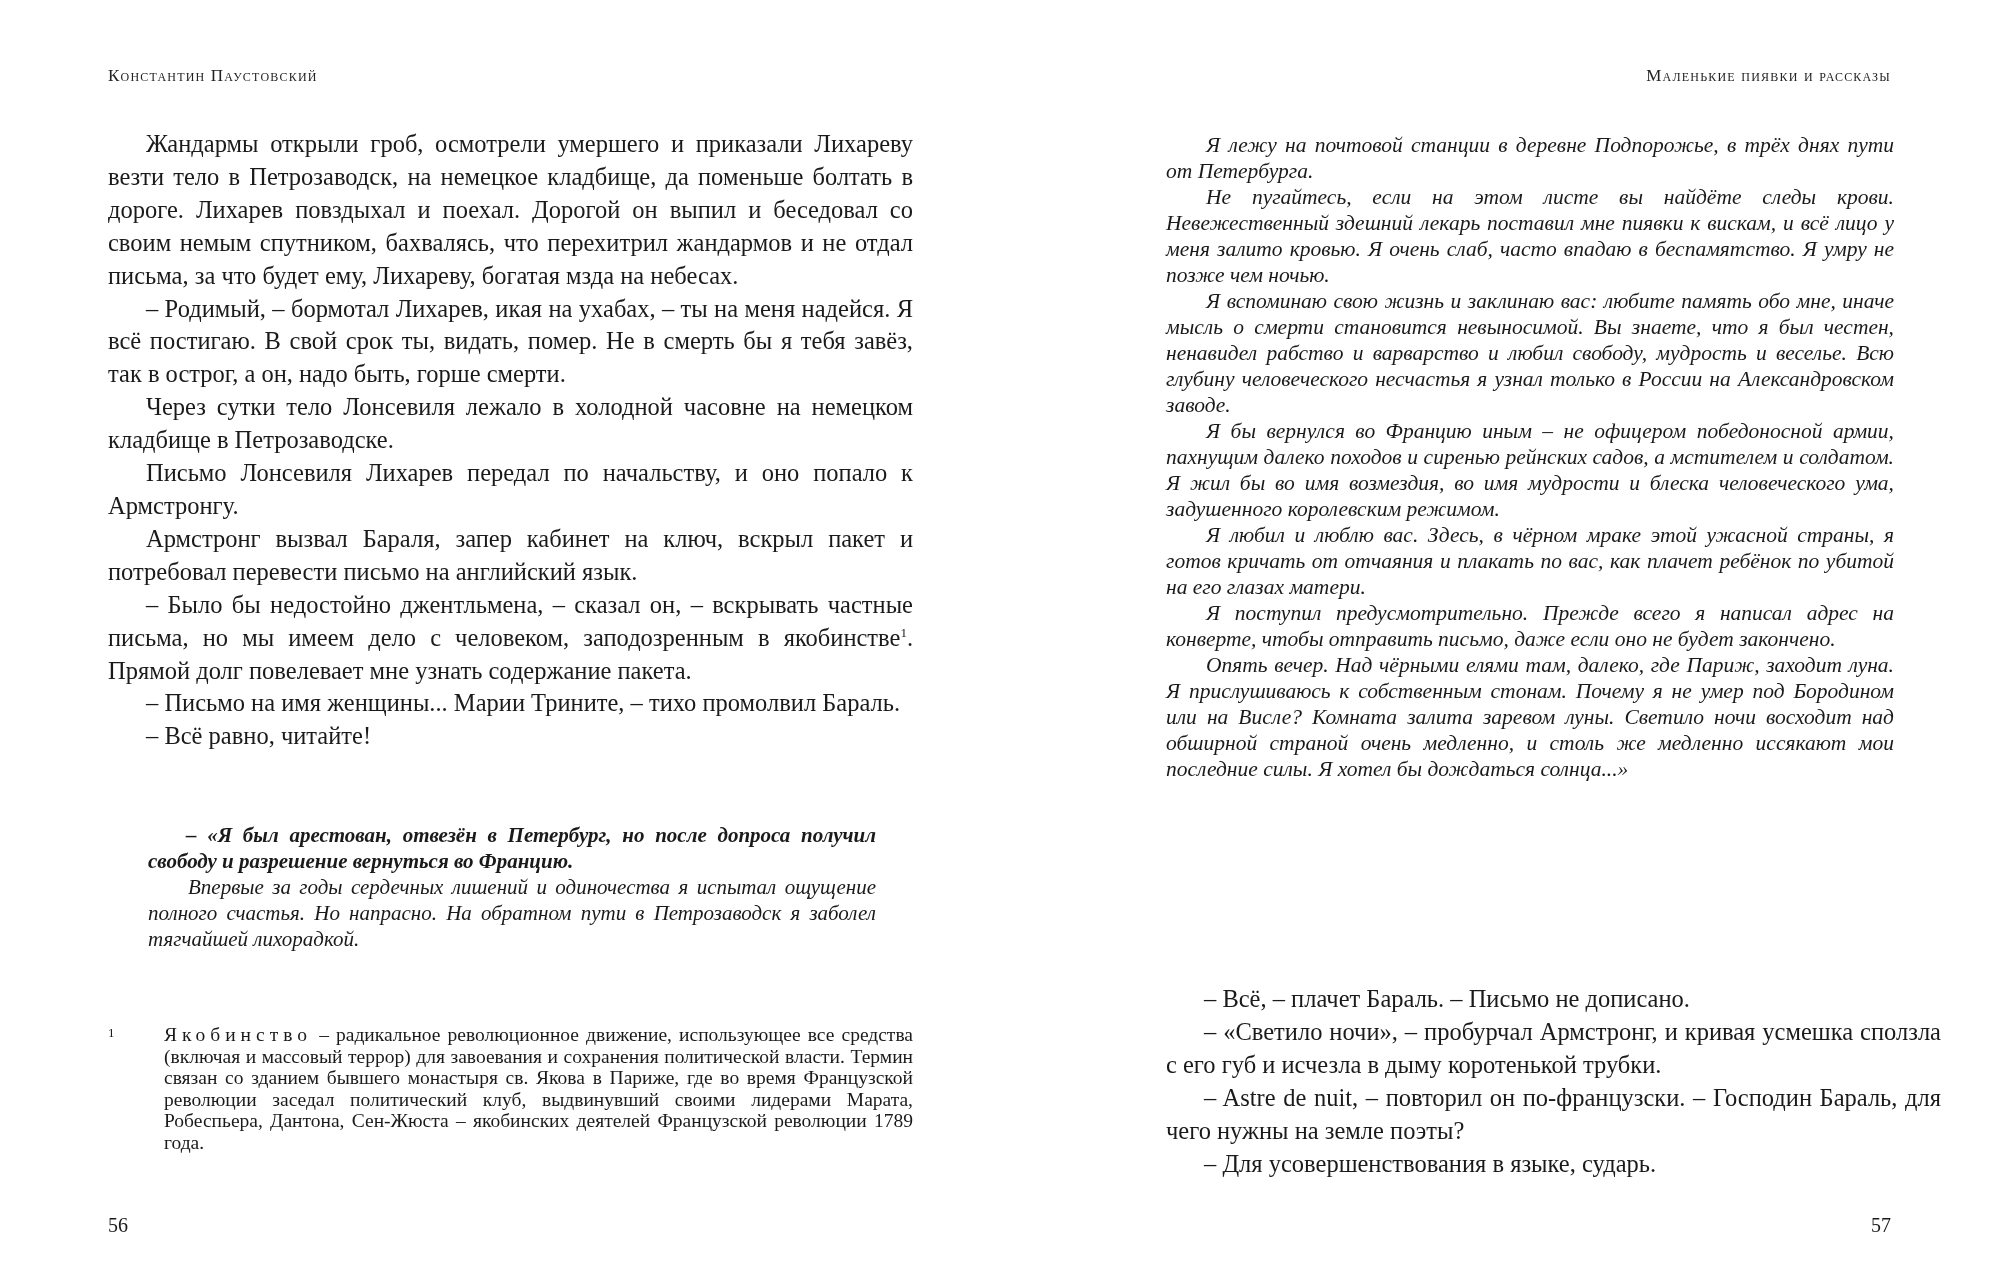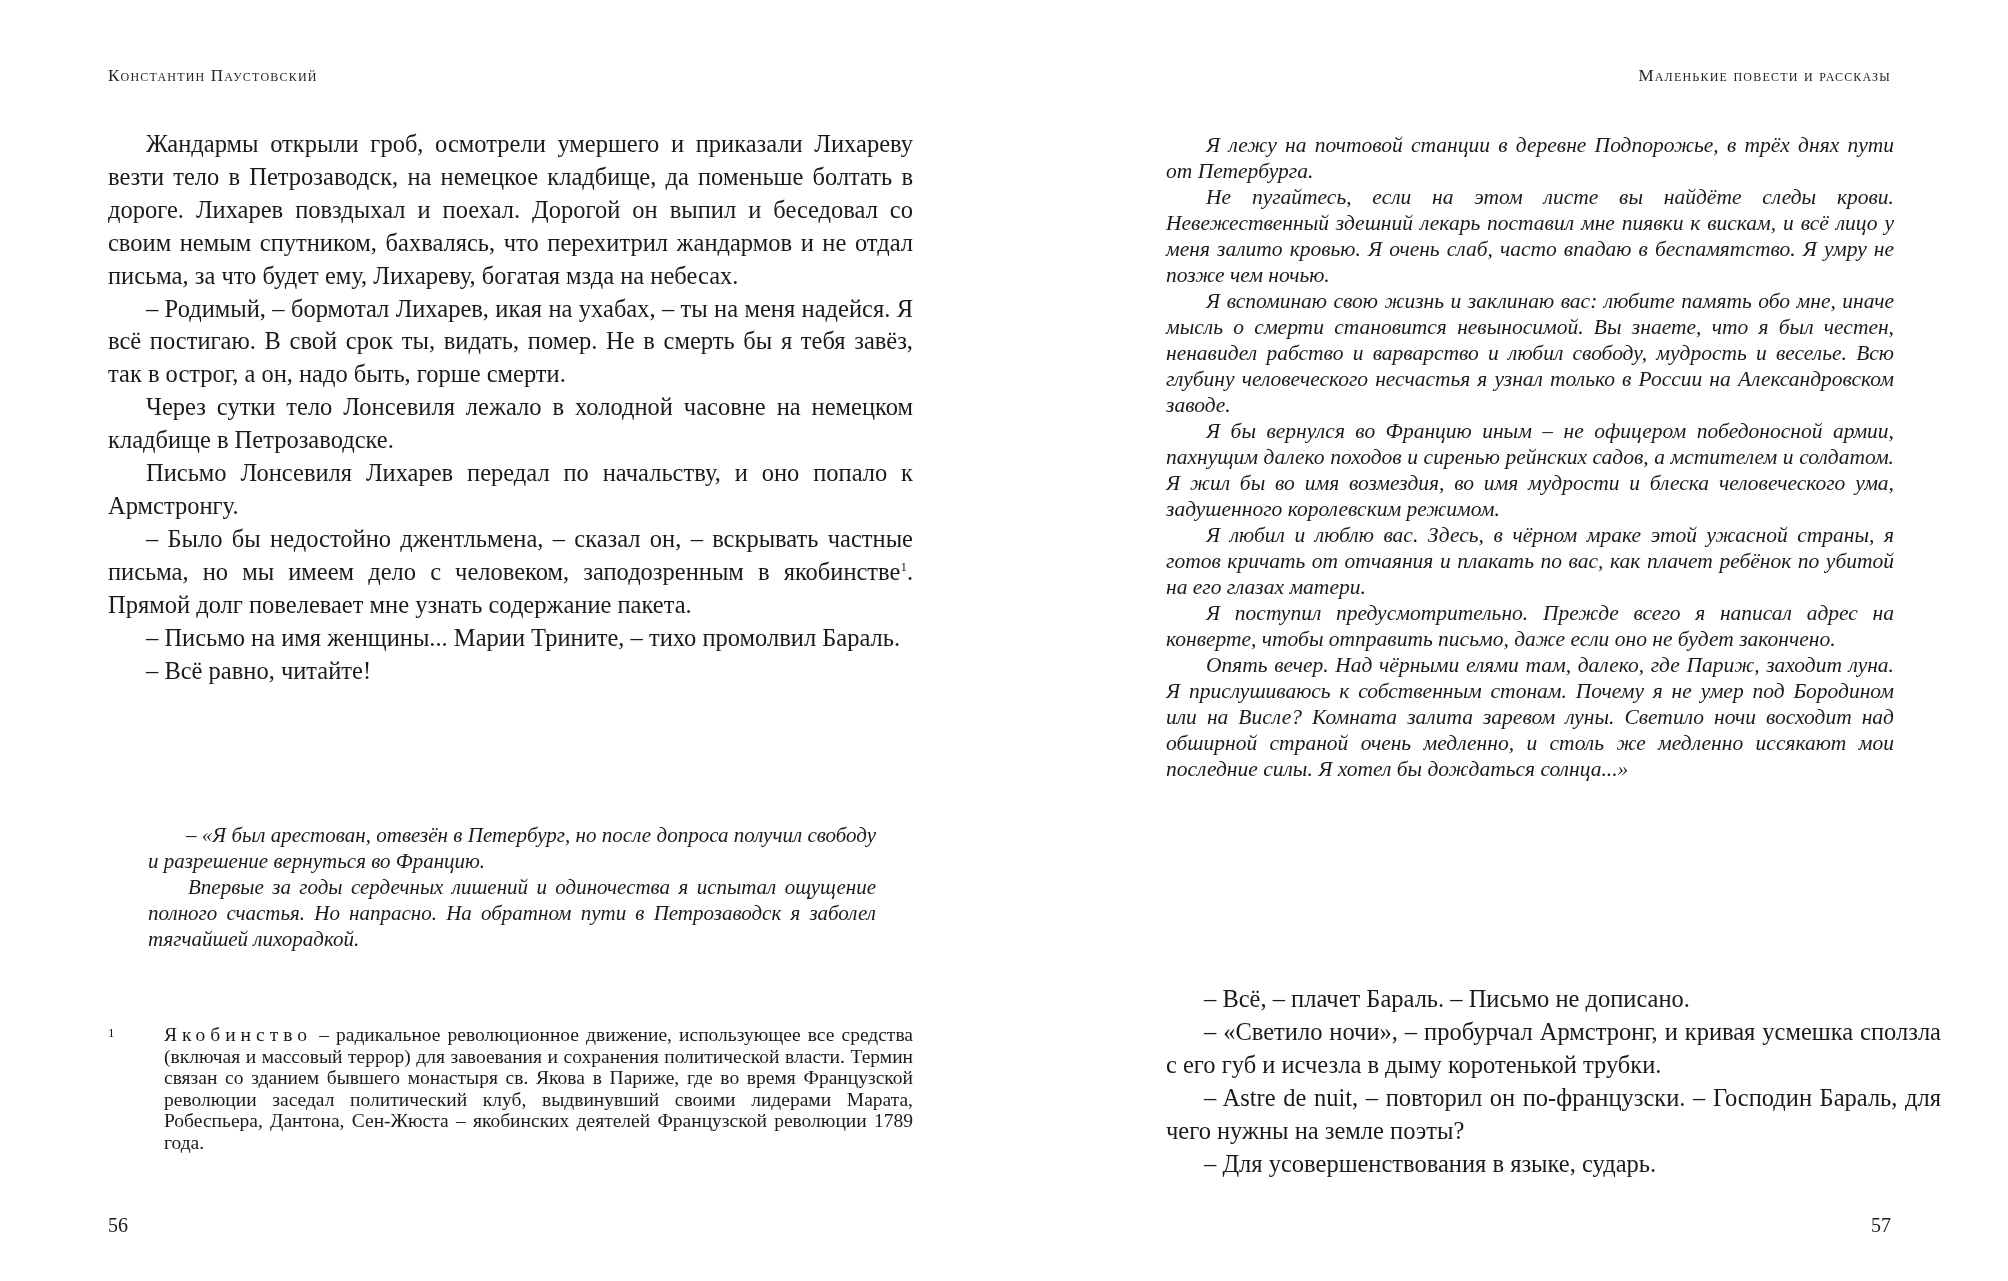--- a/index.html
+++ b/index.html
@@ -9,21 +9,21 @@
   .page.right { left:1004px; width:1004px; }
   .running-head { position:absolute; top:66px; font-size:17px; letter-spacing:1.2px; font-variant:small-caps; color:#222; }
   .left .running-head { left:108px; }
   .right .running-head { right:117px; text-align:right; }
   .body-text { position:absolute; font-size:24.5px; line-height:32.9px; text-align:justify; }
   .left .body-text { left:108px; width:805px; top:128px; }
   .body-text p { margin:0; text-indent:38px; }
   .italic-block { position:absolute; font-style:italic; font-size:21px; line-height:26px; text-align:justify; }
   .left .italic-block { left:148px; width:728px; top:822px; }
   .italic-block p { margin:0; text-indent:40px; }
-  .italic-block p.first { text-indent:38px; }
+  .italic-block p.first { text-indent:38px;font-weight:bold; }
   .footnote { position:absolute; left:108px; width:805px; top:1024px; font-size:19.5px; line-height:21.5px; }
   .footnote .fn-mark { position:absolute; left:0; top:-2px; font-size:13px; }
   .footnote .fn-body { margin-left:56px; text-align:justify; }
   .footnote .spaced { letter-spacing:5px;margin-top:12px; }
   sup.fnref { font-size:13px; vertical-align:super; line-height:0; }
   .folio { position:absolute; top:1214px; font-size:20px; }
   .left .folio { left:108px; }
   .right .folio { right:117px; }
   .right .italic-block { left:1166px; left:162px; width:728px; top:132px; font-size:21.5px; }
   .right .body-text { left:162px; width:775px; top:983px; }
@@ -32,40 +32,41 @@
 <body>
 
 <div class="page left">
   <div class="running-head">Константин Паустовский</div>
 
   <div class="body-text">
     <p>Жандармы открыли гроб, осмотрели умершего и приказали Лихареву везти тело в Петрозаводск, на немецкое кладбище, да поменьше болтать в дороге. Лихарев повздыхал и поехал. Дорогой он выпил и беседовал со своим немым спутником, бахвалясь, что перехитрил жандармов и не отдал письма, за что будет ему, Лихареву, богатая мзда на небесах.</p>
     <p>– Родимый, – бормотал Лихарев, икая на ухабах, – ты на меня надейся. Я всё постигаю. В свой срок ты, видать, помер. Не в смерть бы я тебя завёз, так в острог, а он, надо быть, горше смерти.</p>
     <p>Через сутки тело Лонсевиля лежало в холодной часовне на немецком кладбище в Петрозаводске.</p>
     <p>Письмо Лонсевиля Лихарев передал по начальству, и оно попало к Армстронгу.</p>
+    <p>Армстронг вызвал Бараля, запер кабинет на ключ, вскрыл пакет и потребовал перевести письмо на английский язык.</p>
     <p><span>– Было бы недостойно джентльмена, – сказал он, – вскрывать частные письма, но мы имеем дело с человеком, заподозренным в якобинстве</span><sup class="fnref">1</sup><span>. Прямой долг повелевает мне узнать содержание пакета.</span></p>
     <p>– Письмо на имя женщины... Марии Тринитe, – тихо промолвил Бараль.</p>
     <p>– Всё равно, читайте!</p>
   </div>
 
   <div class="italic-block">
     <p class="first">– «Я был арестован, отвезён в Петербург, но после допроса получил свободу и разрешение вернуться во Францию.</p>
     <p>Впервые за годы сердечных лишений и одиночества я испытал ощущение полного счастья. Но напрасно. На обратном пути в Петрозаводск я заболел тягчайшей лихорадкой.</p>
   </div>
 
   <div class="footnote">
     <span class="fn-mark">1</span>
     <div class="fn-body"><span class="spaced">Якобинство</span><span> – радикальное революционное движение, использующее все средства (включая и массовый террор) для завоевания и сохранения политической власти. Термин связан со зданием бывшего монастыря св. Якова в Париже, где во время Французской революции заседал политический клуб, выдвинувший своими лидерами Марата, Робеспьера, Дантона, Сен-Жюста – якобинских деятелей Французской революции 1789 года.</span></div>
   </div>
 
   <div class="folio">56</div>
 </div>
 
 <div class="page right">
-  <div class="running-head">Маленькие повести и рассказы</div>
+  <div class="running-head">Маленькие пиявки и рассказы</div>
 
   <div class="italic-block">
     <p>Я лежу на почтовой станции в деревне Подпорожье, в трёх днях пути от Петербурга.</p>
     <p>Не пугайтесь, если на этом листе вы найдёте следы крови. Невежественный здешний лекарь поставил мне пиявки к вискам, и всё лицо у меня залито кровью. Я очень слаб, часто впадаю в беспамятство. Я умру не позже чем ночью.</p>
     <p>Я вспоминаю свою жизнь и заклинаю вас: любите память обо мне, иначе мысль о смерти становится невыносимой. Вы знаете, что я был честен, ненавидел рабство и варварство и любил свободу, мудрость и веселье. Всю глубину человеческого несчастья я узнал только в России на Александровском заводе.</p>
     <p>Я бы вернулся во Францию иным – не офицером победоносной армии, пахнущим далеко походов и сиренью рейнских садов, а мстителем и солдатом. Я жил бы во имя возмездия, во имя мудрости и блеска человеческого ума, задушенного королевским режимом.</p>
     <p>Я любил и люблю вас. Здесь, в чёрном мраке этой ужасной страны, я готов кричать от отчаяния и плакать по вас, как плачет ребёнок по убитой на его глазах матери.</p>
     <p>Я поступил предусмотрительно. Прежде всего я написал адрес на конверте, чтобы отправить письмо, даже если оно не будет закончено.</p>
     <p>Опять вечер. Над чёрными елями там, далеко, где Париж, заходит луна. Я прислушиваюсь к собственным стонам. Почему я не умер под Бородином или на Висле? Комната залита заревом луны. Светило ночи восходит над обширной страной очень медленно, и столь же медленно иссякают мои последние силы. Я хотел бы дождаться солнца...»</p>
   </div>

